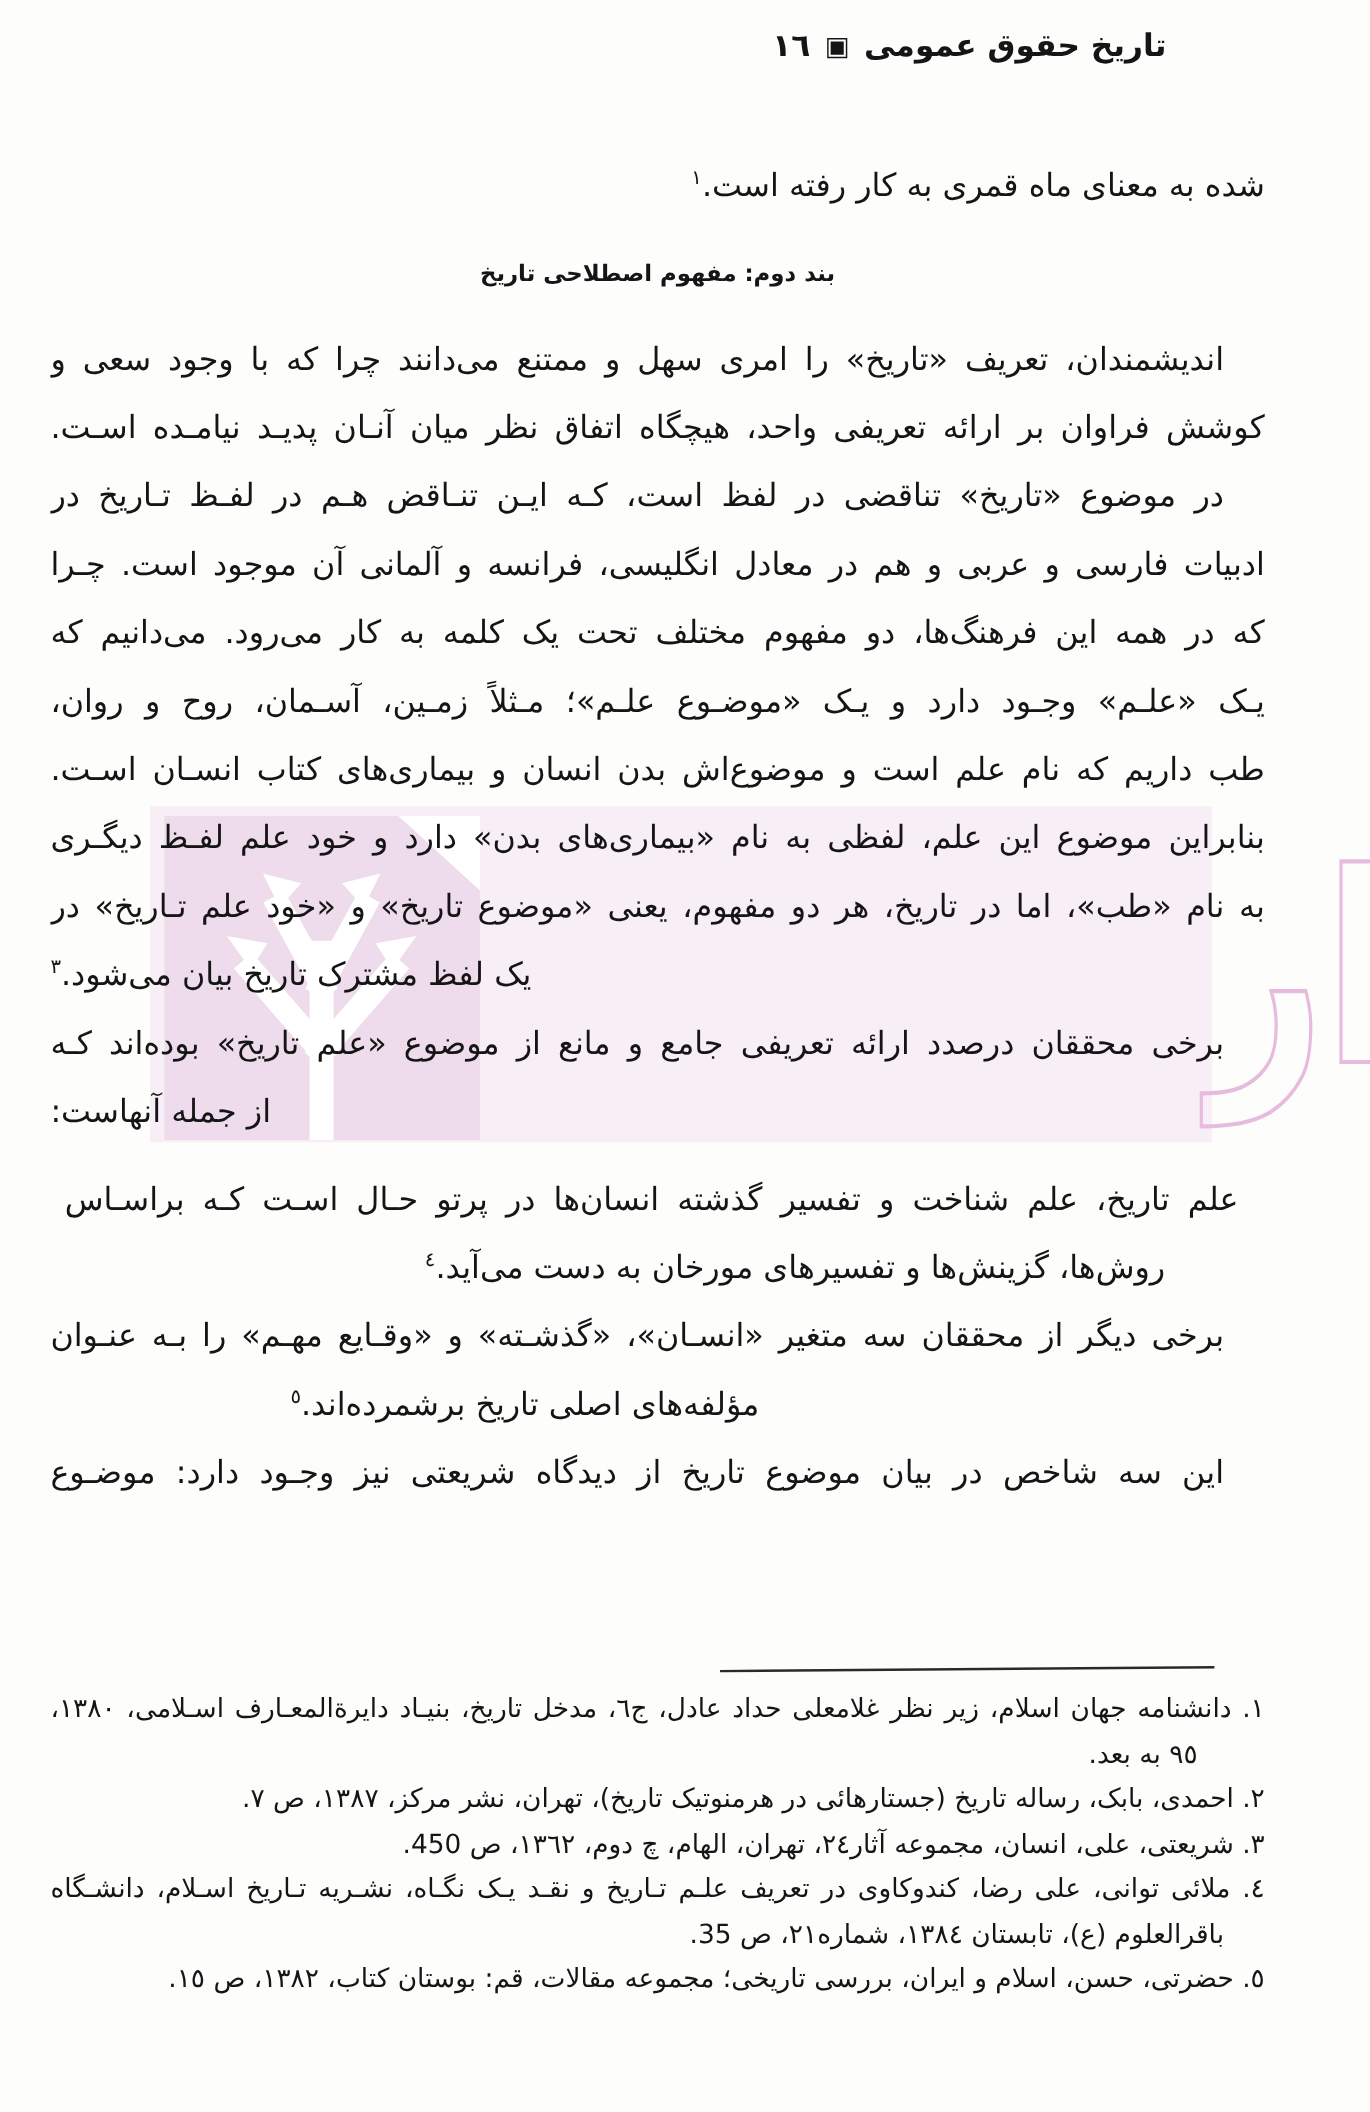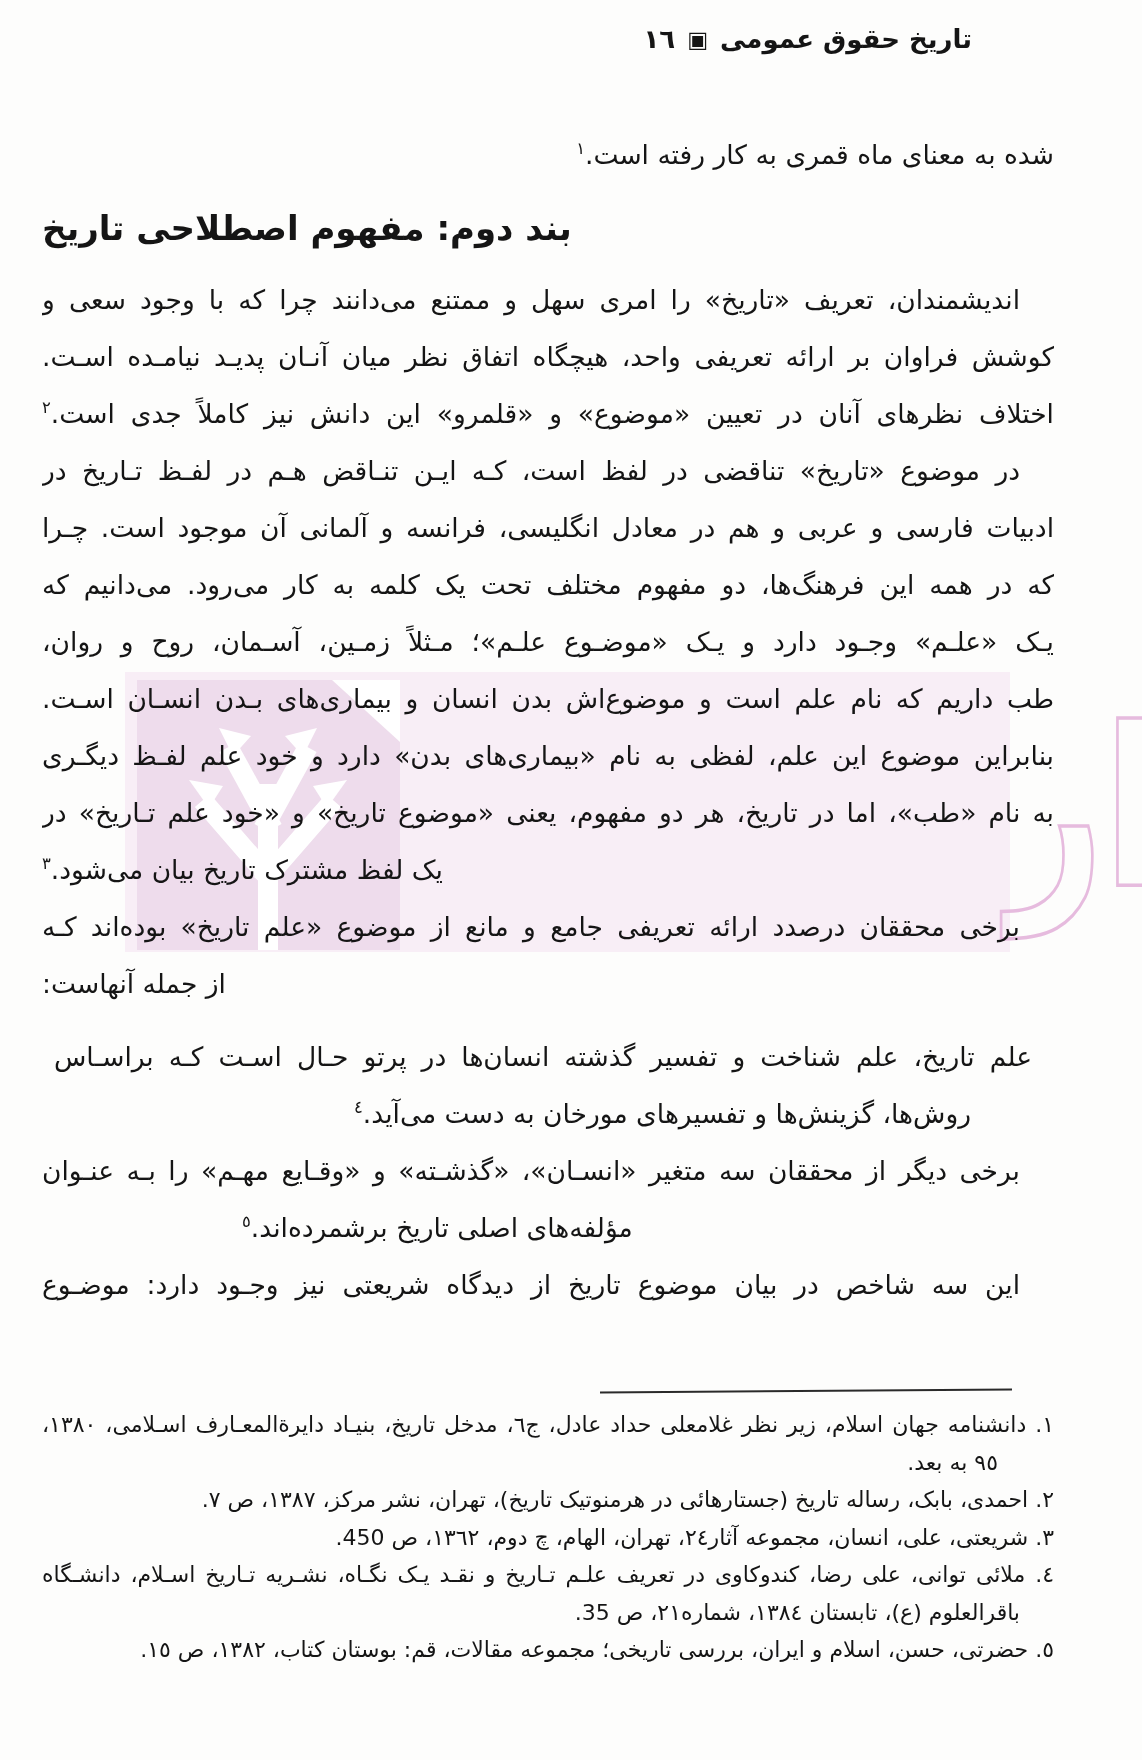--- a/index.html
+++ b/index.html
@@ -41,21 +41,21 @@
   }
   .line{height:57px;overflow:hidden;}
   .jl{text-align:justify;text-align-last:justify;}
   .ind{padding-right:34px;}
   .end-r{text-align:right;}
   .end-l{text-align:left;}
   sup.ref{font-size:0.62em;line-height:0;vertical-align:super;}
   .sec-heading{
     height:50px;line-height:50px;overflow:hidden;
     margin:20px 0 18px 0;
-    text-align:left;font-weight:bold;font-size:34px;
+    text-align:center;font-weight:bold;font-size:19px;
   }
   .quote{margin:16px 22px 0 12px;}
   .q-end{margin-left:300px;}
   .c-end{margin-left:200px;}
   
   .fnsep{
     position:absolute;top:1390px;left:600px;width:412px;height:0;
     border-top:2px solid #2a2a2a;transform:rotate(-0.45deg);z-index:2;
   }
   .footnotes{
@@ -107,28 +107,25 @@
   <div class="content">
 
     <div class="line end-r">
       <span>شده به معنای ماه قمری به کار رفته است.</span><sup class="ref">١</sup>
     </div>
 
     <div class="sec-heading">بند دوم: مفهوم اصطلاحی تاریخ</div>
 
     <div class="line jl ind">اندیشمندان، تعریف «تاریخ» را امری سهل و ممتنع می‌دانند چرا که با وجود سعی و</div>
     <div class="line jl">کوشش فراوان بر ارائه تعریفی واحد، هیچگاه اتفاق نظر میان آنـان پدیـد نیامـده اسـت.</div>
-    <div class="line jl">
-      <span>اختلاف نظرهای آنان در تعیین «موضوع» و «قلمرو» این دانش نیز کاملاً جدی است.</span><sup class="ref">٢</sup>
-    </div>
     <div class="line jl ind">در موضوع «تاریخ» تناقضی در لفظ است، کـه ایـن تنـاقض هـم در لفـظ تـاریخ در</div>
     <div class="line jl">ادبیات فارسی و عربی و هم در معادل انگلیسی، فرانسه و آلمانی آن موجود است. چـرا</div>
     <div class="line jl">که در همه این فرهنگ‌ها، دو مفهوم مختلف تحت یک کلمه به کار می‌رود. می‌دانیم که</div>
     <div class="line jl">یـک «علـم» وجـود دارد و یـک «موضـوع علـم»؛ مـثلاً زمـین، آسـمان، روح و روان،</div>
-    <div class="line jl">طب داریم که نام علم است و موضوع‌اش بدن انسان و بیماری‌های بـدن انسـان اسـت.</div>
+    <div class="line jl">طب داریم که نام علم است و موضوع‌اش بدن انسان و بیماری‌های کتاب انسـان اسـت.</div>
     <div class="line jl">بنابراین موضوع این علم، لفظی به نام «بیماری‌های بدن» دارد و خود علم لفـظ دیگـری</div>
     <div class="line jl">به نام «طب»، اما در تاریخ، هر دو مفهوم، یعنی «موضوع تاریخ» و «خود علم تـاریخ» در</div>
     <div class="line end-l">
       <span>یک لفظ مشترک تاریخ بیان می‌شود.</span><sup class="ref">٣</sup>
     </div>
     <div class="line jl ind">برخی محققان درصدد ارائه تعریفی جامع و مانع از موضوع «علم تاریخ» بوده‌اند کـه</div>
     <div class="line end-l">از جمله آنهاست:</div>
 
     <div class="quote">
       <div class="line jl">علم تاریخ، علم شناخت و تفسیر گذشته انسان‌ها در پرتو حـال اسـت کـه براسـاس</div>

